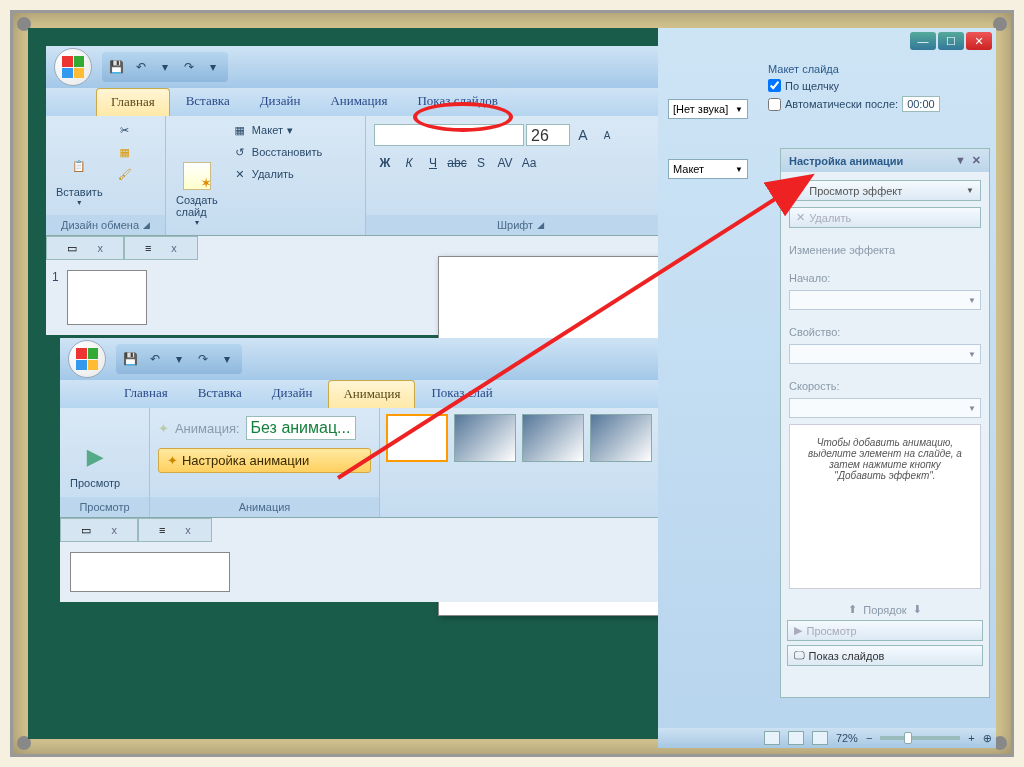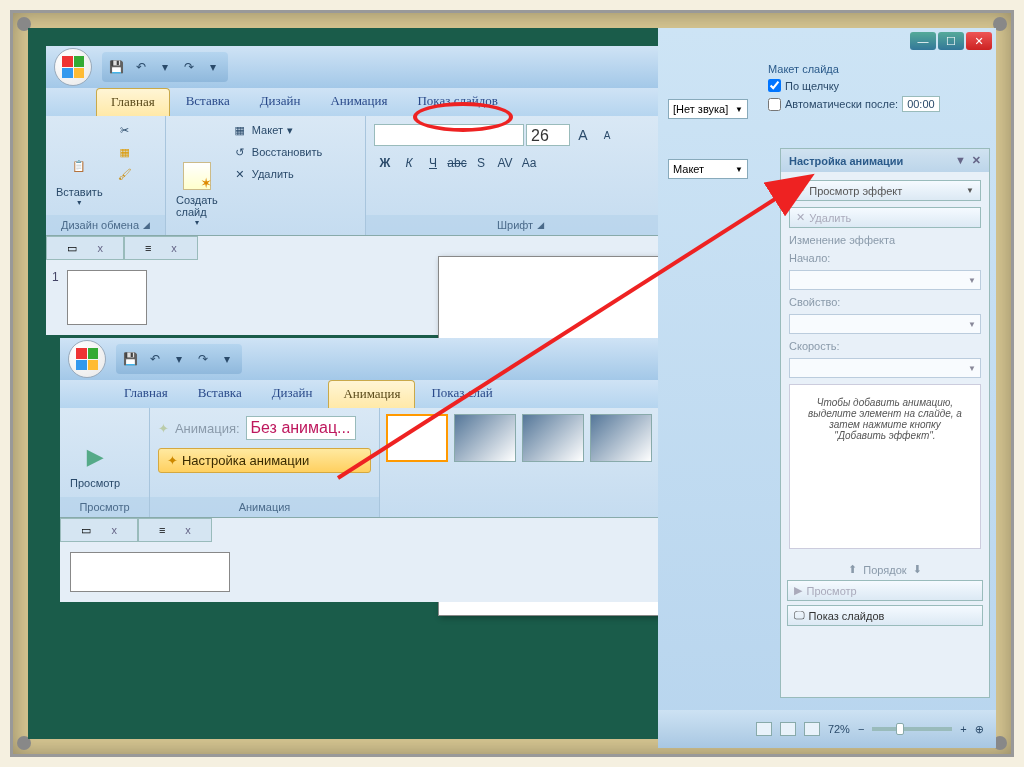--- a/index.html
+++ b/index.html
@@ -68,28 +68,28 @@
 .combo { border: 1px solid #8ab; background: #fff; padding: 2px 4px; font-size: 11px; display: flex; align-items: center; height: 20px; margin-top: 36px; }
 .combo .arrow { margin-left: auto; font-size: 8px; }
 .chk { display: flex; align-items: center; gap: 4px; font-size: 11px; color: #2a4a6a; }
 
 .taskpane { position: absolute; right: 6px; top: 120px; width: 210px; height: 550px; background: #e8f0f8; border: 1px solid #9bb; }
 .tp-title { background: linear-gradient(#d0e2f0,#bcd5ea); padding: 5px 8px; font-size: 11px; font-weight: bold; color: #2a5a8a; display: flex; align-items: center; }
 .tp-title .close { margin-left: auto; font-size: 11px; color: #668; display: flex; gap: 6px; }
 .tp-body { padding: 8px; display: flex; flex-direction: column; gap: 6px; font-size: 11px; color: #7a8a9a; }
 .tp-btn { border: 1px solid #9bb; background: linear-gradient(#f5faff,#dce9f4); padding: 3px 6px; display: flex; align-items: center; gap: 4px; font-size: 11px; color: #555; }
 .tp-btn.disabled { color: #aab; }
-.tp-label { color: #8a9aaa; }
+.tp-label { color: #8a9aaa; margin-top: 10px; }
 .tp-combo { border: 1px solid #bcd; background: #f8fbfe; height: 20px; display: flex; align-items: center; padding: 0 4px; }
 .tp-combo .arrow { margin-left: auto; font-size: 8px; color: #889; }
 .tp-hint { background: #fff; border: 1px solid #ccd; padding: 12px; font-size: 10px; font-style: italic; text-align: center; color: #555; height: 165px; }
 .tp-footer { display: flex; flex-direction: column; gap: 4px; padding: 6px; }
 .tp-order { display: flex; align-items: center; justify-content: center; gap: 6px; font-size: 11px; color: #8a9aaa; }
 
-.statusbar { position: absolute; bottom: 0; left: 0; right: 0; height: 38px; background: linear-gradient(#cde2f3,#a8c7e2); display: flex; align-items: center; justify-content: flex-end; padding: 0 12px; gap: 8px; font-size: 11px; color: #2a4a6a; }
+.statusbar { position: absolute; bottom: 0; left: 0; right: 0; height: 20px; background: linear-gradient(#cde2f3,#a8c7e2); display: flex; align-items: center; justify-content: flex-end; padding: 0 4px; gap: 8px; font-size: 11px; color: #2a4a6a; }
 .view-btn { width: 16px; height: 14px; border: 1px solid #8aa; background: #e8f2fa; }
 .zoom-slider { width: 80px; height: 4px; background: #9bb; position: relative; }
 .zoom-slider .thumb { position: absolute; left: 30%; top: -4px; width: 8px; height: 12px; background: #fff; border: 1px solid #8aa; border-radius: 2px; }
 
 .red-arrow { position: absolute; pointer-events: none; }
 
 .slide-edit { position: absolute; background: #fff; border: 1px solid #888; box-shadow: 2px 2px 6px rgba(0,0,0,0.3); }
 </style>
 </head>
 <body>
@@ -253,21 +253,21 @@
               <span>Просмотр</span>
             </div>
           </div>
           <div class="group-label">Просмотр</div>
         </div>
         <div class="group" style="width:230px">
           <div class="group-body" style="flex-direction:column;gap:8px;padding:8px">
             <div style="display:flex;align-items:center;gap:6px;font-size:13px;color:#8a9aaa">
               <span style="color:#bca">✦</span>
               <span>Анимация:</span>
-              <div class="font-combo" style="width:110px;color:#be185d;height:24px">Без анимац...</div>
+              <div class="font-combo" style="width:110px;color:#15803d;height:24px">Без анимац...</div>
             </div>
             <div class="highlight-btn">
               <span style="color:#c80">✦</span>
               <span>Настройка анимации</span>
             </div>
           </div>
           <div class="group-label">Анимация</div>
         </div>
         <div class="group" style="flex:1">
           <div class="trans-gallery">

